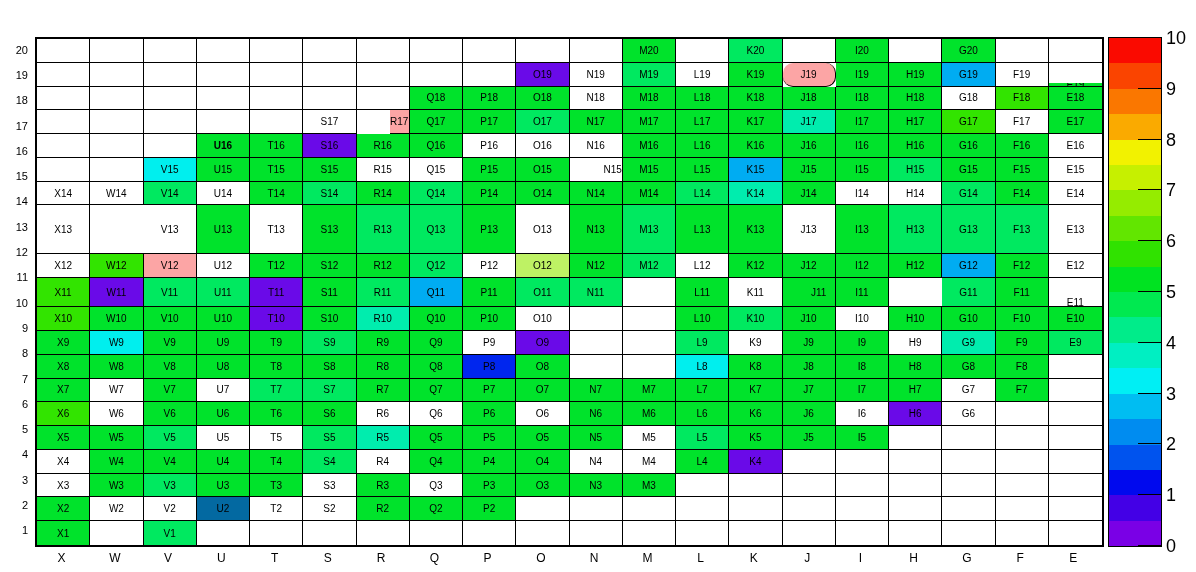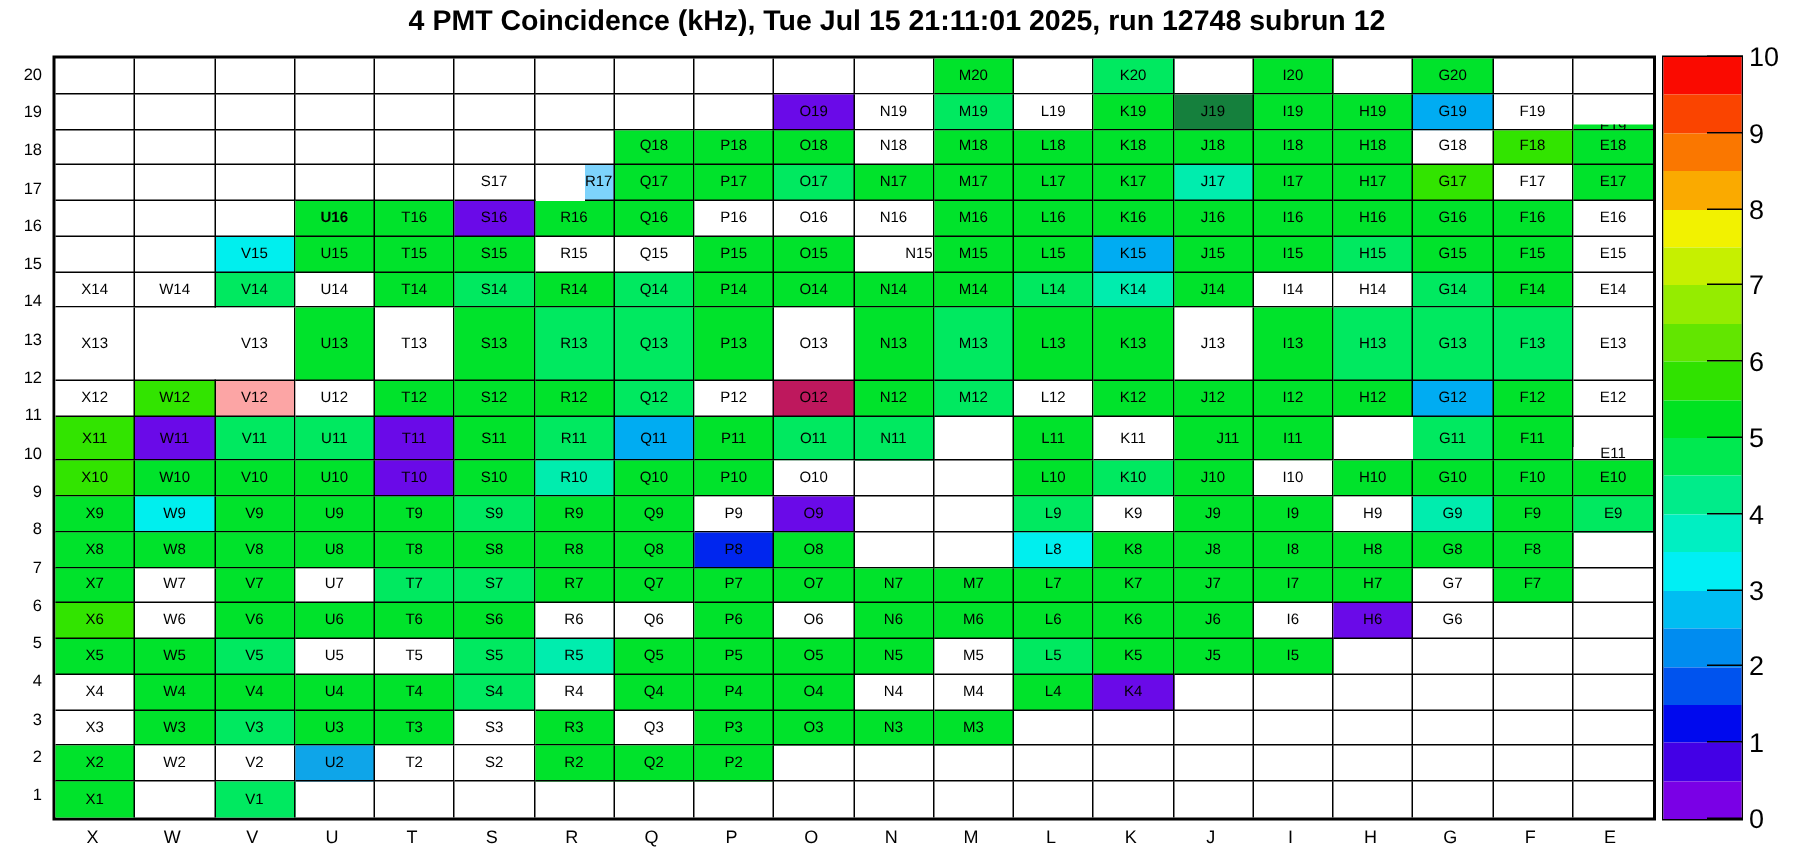--- a/index.html
+++ b/index.html
@@ -20,21 +20,20 @@
   #cbar{position:absolute;left:1108px;top:37px;width:52px;height:508px;
         border:1px solid #000;display:flex;flex-direction:column;}
   .cseg{flex:1 1 auto;}
   .ctick{position:absolute;height:0;border-top:1px solid #000;width:24px;left:1138px;}
   .clab{position:absolute;left:1166px;font-size:18px;color:#000;width:30px;}
 </style>
 </head>
 <body>
 
 <div id="canvas">
-  <div id="title">4 PMT Coincidence (kHz), Tue Jul 15 21:11:01 2025, run 12748 subrun 12</div>
   <div id="grid">
       <div class="cell"></div>
       <div class="cell"></div>
       <div class="cell"></div>
       <div class="cell"></div>
       <div class="cell"></div>
       <div class="cell"></div>
       <div class="cell"></div>
       <div class="cell"></div>
       <div class="cell"></div>
@@ -56,21 +55,21 @@
       <div class="cell"></div>
       <div class="cell"></div>
       <div class="cell"></div>
       <div class="cell"></div>
       <div class="cell"></div>
       <div class="cell" style="background: rgb(106, 10, 232);">O19</div>
       <div class="cell" style="background: rgb(255, 255, 255);">N19</div>
       <div class="cell" style="background: rgb(0, 233, 96);">M19</div>
       <div class="cell" style="background: rgb(255, 255, 255);">L19</div>
       <div class="cell" style="background: rgb(0, 227, 43);">K19</div>
-      <div class="cell" style="background: #15803d;">J19</div>
+      <div class="cell" style="background: #fca5a5; border-radius: 10px;">J19</div>
       <div class="cell" style="background: rgb(0, 227, 43);">I19</div>
       <div class="cell" style="background: rgb(0, 227, 43);">H19</div>
       <div class="cell" style="background: rgb(0, 172, 242);">G19</div>
       <div class="cell" style="background: rgb(255, 255, 255);">F19</div>
       <div class="cell lastcol" style="background: rgb(0, 227, 43); margin-top: 20px;">E19</div>
       <div class="cell"></div>
       <div class="cell"></div>
       <div class="cell"></div>
       <div class="cell"></div>
       <div class="cell"></div>
@@ -88,21 +87,21 @@
       <div class="cell" style="background: rgb(0, 227, 43);">H18</div>
       <div class="cell" style="background: rgb(255, 255, 255);">G18</div>
       <div class="cell" style="background: rgb(50, 228, 0);">F18</div>
       <div class="cell lastcol" style="background: rgb(0, 227, 43);">E18</div>
       <div class="cell"></div>
       <div class="cell"></div>
       <div class="cell"></div>
       <div class="cell"></div>
       <div class="cell"></div>
       <div class="cell" style="background: rgb(255, 255, 255);">S17</div>
-      <div class="cell" style="background: #7dd3fc; margin-left: 33px;">R17</div>
+      <div class="cell" style="background: #fca5a5; margin-left: 33px;">R17</div>
       <div class="cell" style="background: rgb(0, 227, 43);">Q17</div>
       <div class="cell" style="background: rgb(0, 227, 43);">P17</div>
       <div class="cell" style="background: rgb(0, 233, 96);">O17</div>
       <div class="cell" style="background: rgb(0, 227, 43);">N17</div>
       <div class="cell" style="background: rgb(0, 227, 43);">M17</div>
       <div class="cell" style="background: rgb(0, 227, 43);">L17</div>
       <div class="cell" style="background: rgb(0, 227, 43);">K17</div>
       <div class="cell" style="background: rgb(0, 237, 174);">J17</div>
       <div class="cell" style="background: rgb(0, 227, 43);">I17</div>
       <div class="cell" style="background: rgb(0, 227, 43);">H17</div>
@@ -191,21 +190,21 @@
       <div class="cell lastcol" style="background: rgb(255, 255, 255);">E13</div>
       <div class="cell" style="background: rgb(255, 255, 255);">X12</div>
       <div class="cell" style="background: rgb(50, 228, 0);">W12</div>
       <div class="cell" style="background: #fca5a5;">V12</div>
       <div class="cell" style="background: rgb(255, 255, 255);">U12</div>
       <div class="cell" style="background: rgb(0, 227, 43);">T12</div>
       <div class="cell" style="background: rgb(0, 227, 43);">S12</div>
       <div class="cell" style="background: rgb(0, 227, 43);">R12</div>
       <div class="cell" style="background: rgb(0, 233, 96);">Q12</div>
       <div class="cell" style="background: rgb(255, 255, 255);">P12</div>
-      <div class="cell" style="background: #be185d;">O12</div>
+      <div class="cell" style="background: #bef264;">O12</div>
       <div class="cell" style="background: rgb(0, 227, 43);">N12</div>
       <div class="cell" style="background: rgb(0, 233, 96);">M12</div>
       <div class="cell" style="background: rgb(255, 255, 255);">L12</div>
       <div class="cell" style="background: rgb(0, 227, 43);">K12</div>
       <div class="cell" style="background: rgb(0, 227, 43);">J12</div>
       <div class="cell" style="background: rgb(0, 227, 43);">I12</div>
       <div class="cell" style="background: rgb(0, 227, 43);">H12</div>
       <div class="cell" style="background: rgb(0, 172, 242);">G12</div>
       <div class="cell" style="background: rgb(0, 227, 43);">F12</div>
       <div class="cell lastcol" style="background: rgb(255, 255, 255);">E12</div>
@@ -385,21 +384,21 @@
       <div class="cell"></div>
       <div class="cell"></div>
       <div class="cell"></div>
       <div class="cell"></div>
       <div class="cell"></div>
       <div class="cell"></div>
       <div class="cell lastcol"></div>
       <div class="cell" style="background: rgb(0, 227, 43);">X2</div>
       <div class="cell" style="background: rgb(255, 255, 255);">W2</div>
       <div class="cell" style="background: rgb(255, 255, 255);">V2</div>
-      <div class="cell" style="background: #0ea5e9;">U2</div>
+      <div class="cell" style="background: #0369a1;">U2</div>
       <div class="cell" style="background: rgb(255, 255, 255);">T2</div>
       <div class="cell" style="background: rgb(255, 255, 255);">S2</div>
       <div class="cell" style="background: rgb(0, 227, 43);">R2</div>
       <div class="cell" style="background: rgb(0, 227, 43);">Q2</div>
       <div class="cell" style="background: rgb(0, 227, 43);">P2</div>
       <div class="cell"></div>
       <div class="cell"></div>
       <div class="cell"></div>
       <div class="cell"></div>
       <div class="cell"></div>

